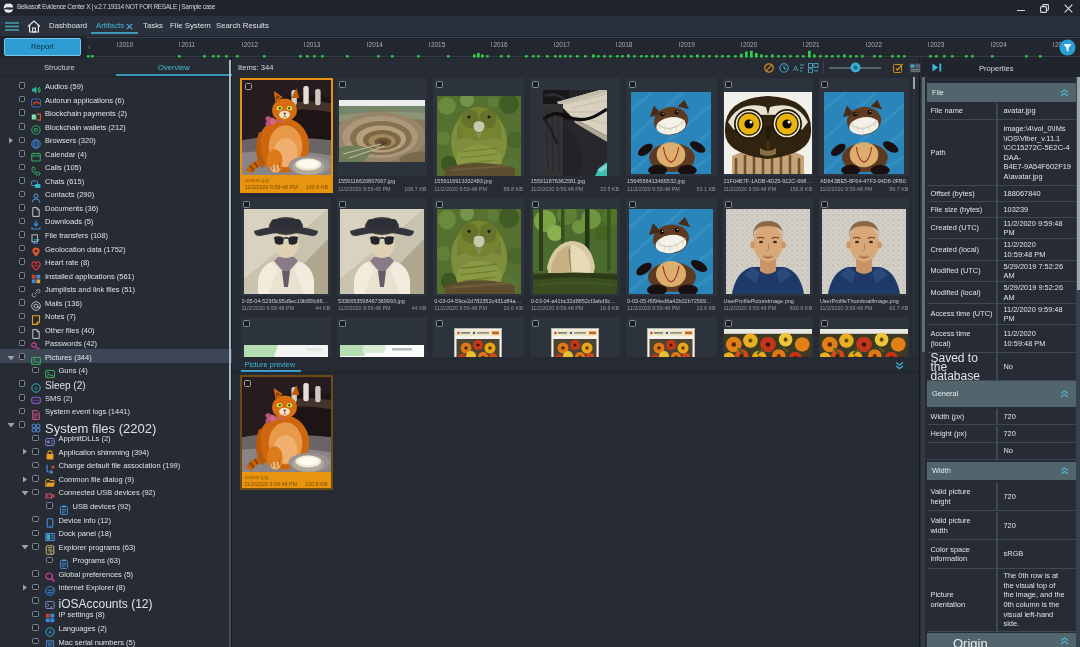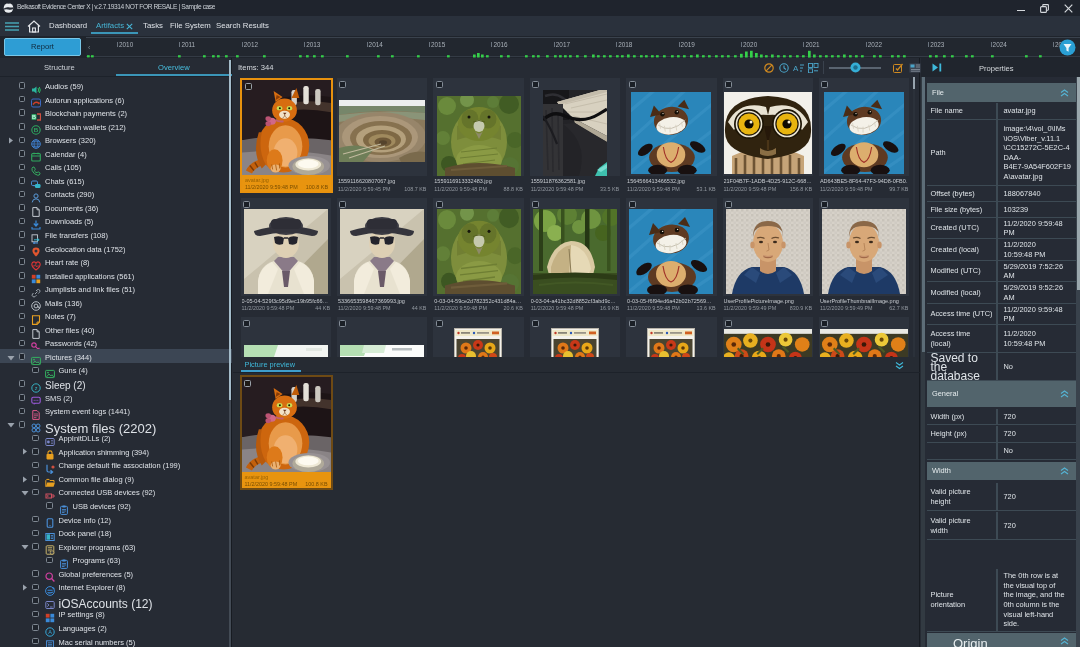--- a/index.html
+++ b/index.html
@@ -1321,20 +1321,29 @@
     </div>
     <div class="abs" style="left:6px;top:453.5px;width:149px;height:28.5px;background:#262b35;border-bottom:1px solid #3d4a54;">
       <div class="abs" style="left:3.5px;top:0;width:63.5px;height:28.5px;display:flex;align-items:center;">
         <div style="font-size:7.4px;line-height:9.6px;color:#dfe4e8;">Valid picture<br>width</div>
       </div>
       <div class="abs" style="left:69px;top:0;width:1.5px;height:28.5px;background:#3d4a54;"></div>
       <div class="abs" style="left:76.5px;top:0;width:76.5px;height:28.5px;display:flex;align-items:center;">
         <div style="font-size:7.4px;line-height:9.6px;color:#dfe4e8;">720</div>
       </div>
     </div>
+    <div class="abs" style="left:6px;top:482px;width:149px;height:28.5px;background:#262b35;border-bottom:1px solid #3d4a54;">
+      <div class="abs" style="left:3.5px;top:0;width:63.5px;height:28.5px;display:flex;align-items:center;">
+        <div style="font-size:7.4px;line-height:9.6px;color:#dfe4e8;">Color space<br>information</div>
+      </div>
+      <div class="abs" style="left:69px;top:0;width:1.5px;height:28.5px;background:#3d4a54;"></div>
+      <div class="abs" style="left:76.5px;top:0;width:76.5px;height:28.5px;display:flex;align-items:center;">
+        <div style="font-size:7.4px;line-height:9.6px;color:#dfe4e8;">sRGB</div>
+      </div>
+    </div>
     <div class="abs" style="left:6px;top:510.5px;width:149px;height:63px;background:#262b35;border-bottom:1px solid #3d4a54;">
       <div class="abs" style="left:3.5px;top:0;width:63.5px;height:63px;display:flex;align-items:center;">
         <div style="font-size:7.4px;line-height:9.6px;color:#dfe4e8;">Picture<br>orientation</div>
       </div>
       <div class="abs" style="left:69px;top:0;width:1.5px;height:63px;background:#3d4a54;"></div>
       <div class="abs" style="left:76.5px;top:0;width:76.5px;height:63px;display:flex;align-items:center;">
         <div style="font-size:7.4px;line-height:9.6px;color:#dfe4e8;">
           <div>The 0th row is at</div>
           <div>the visual top of</div>
           <div>the image, and the</div>

